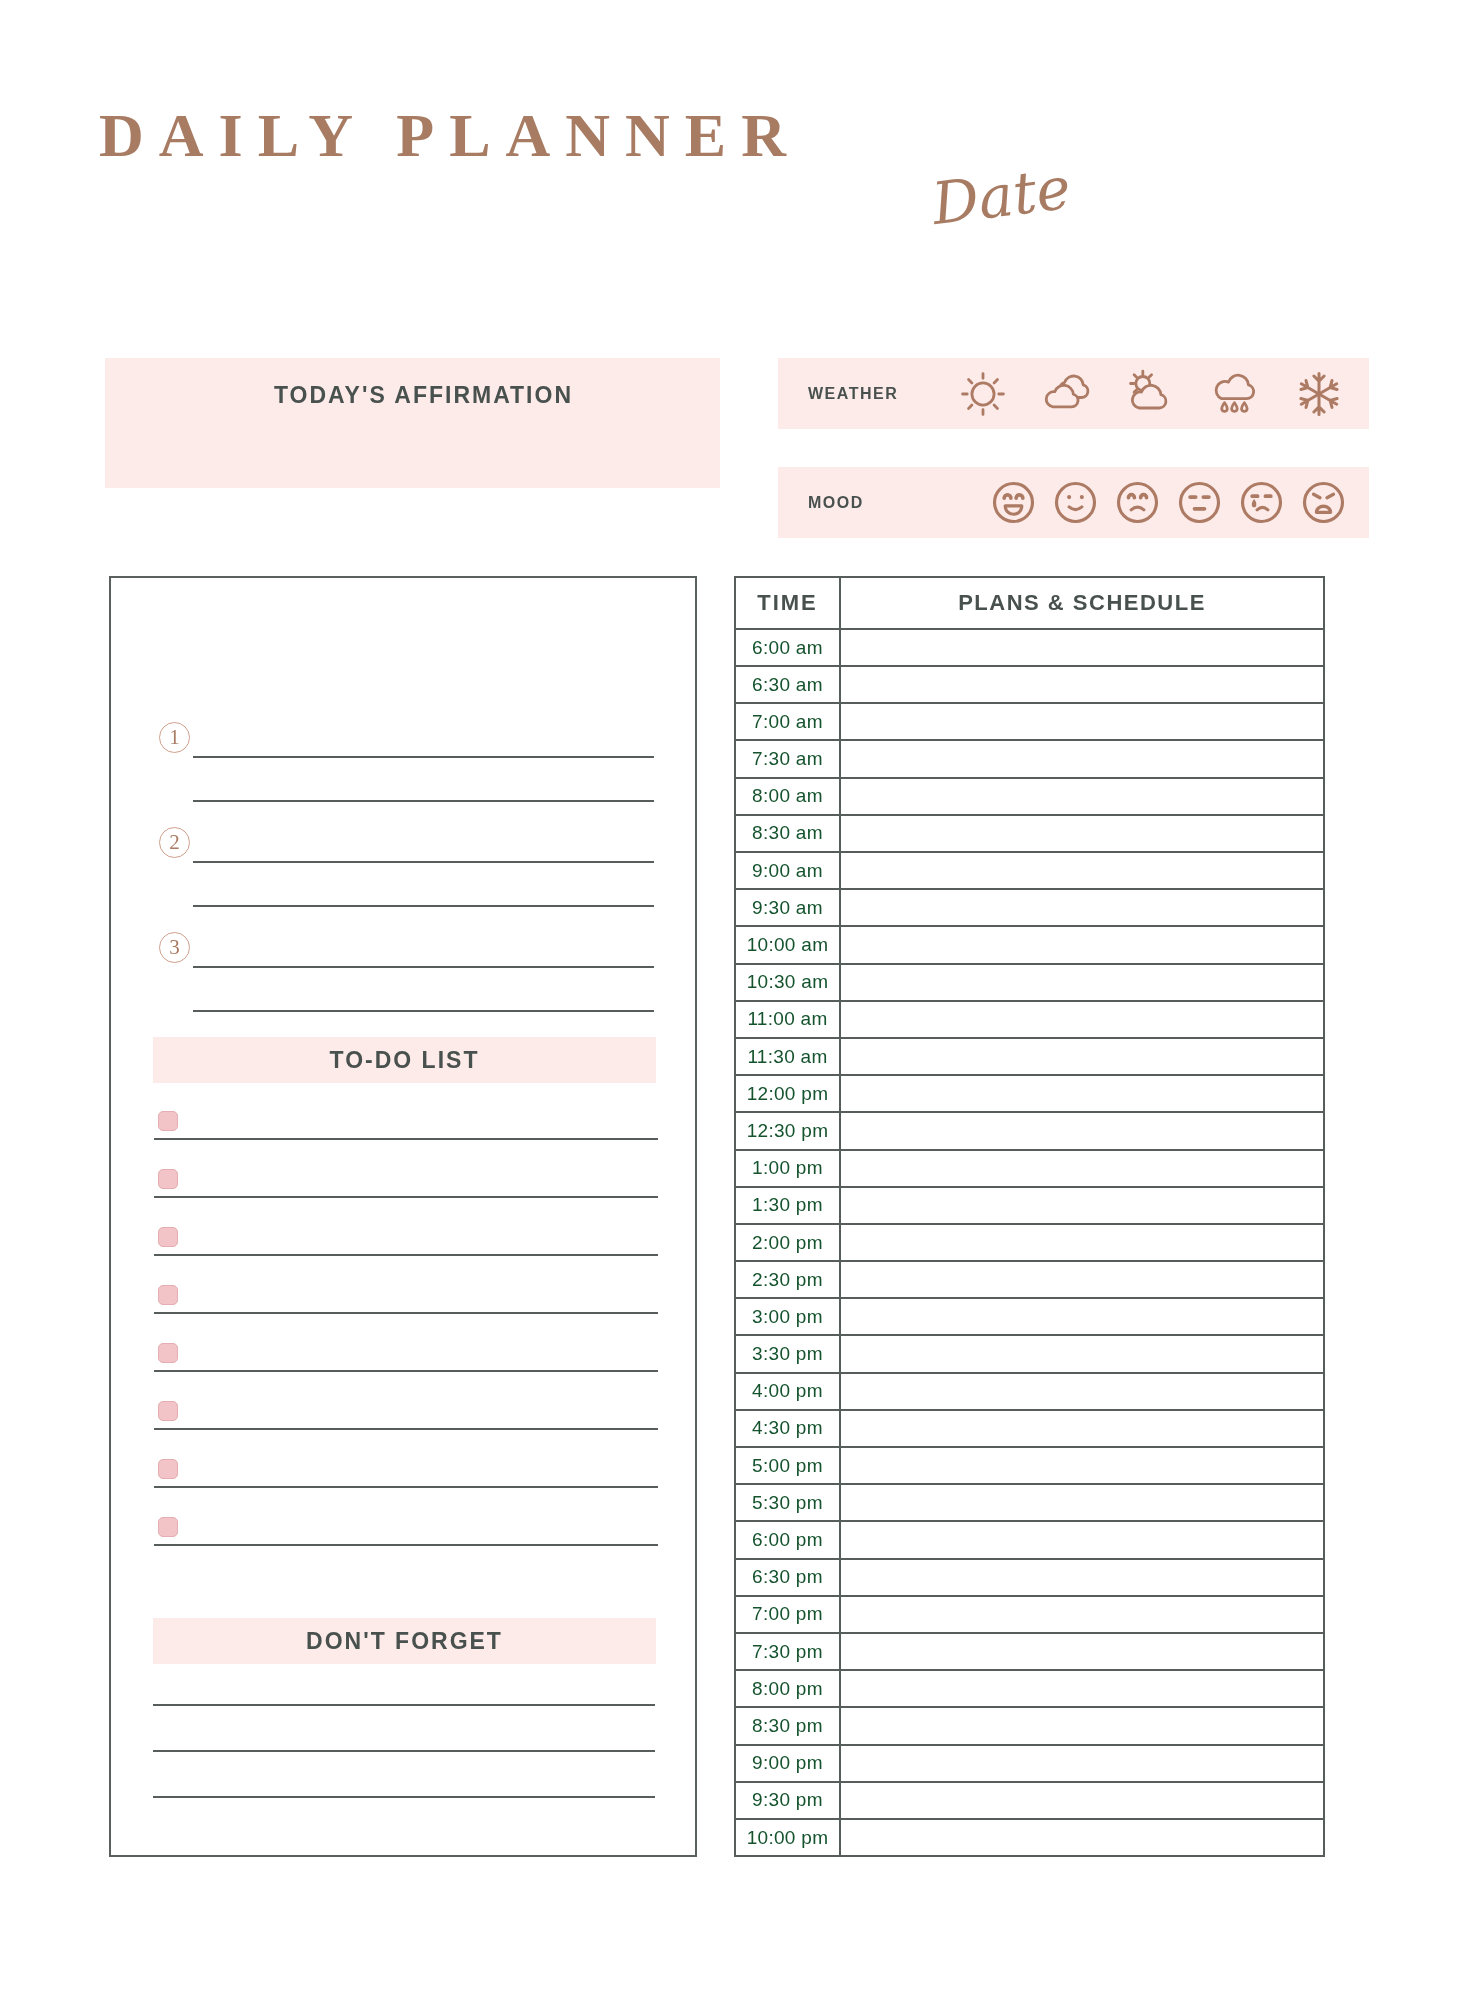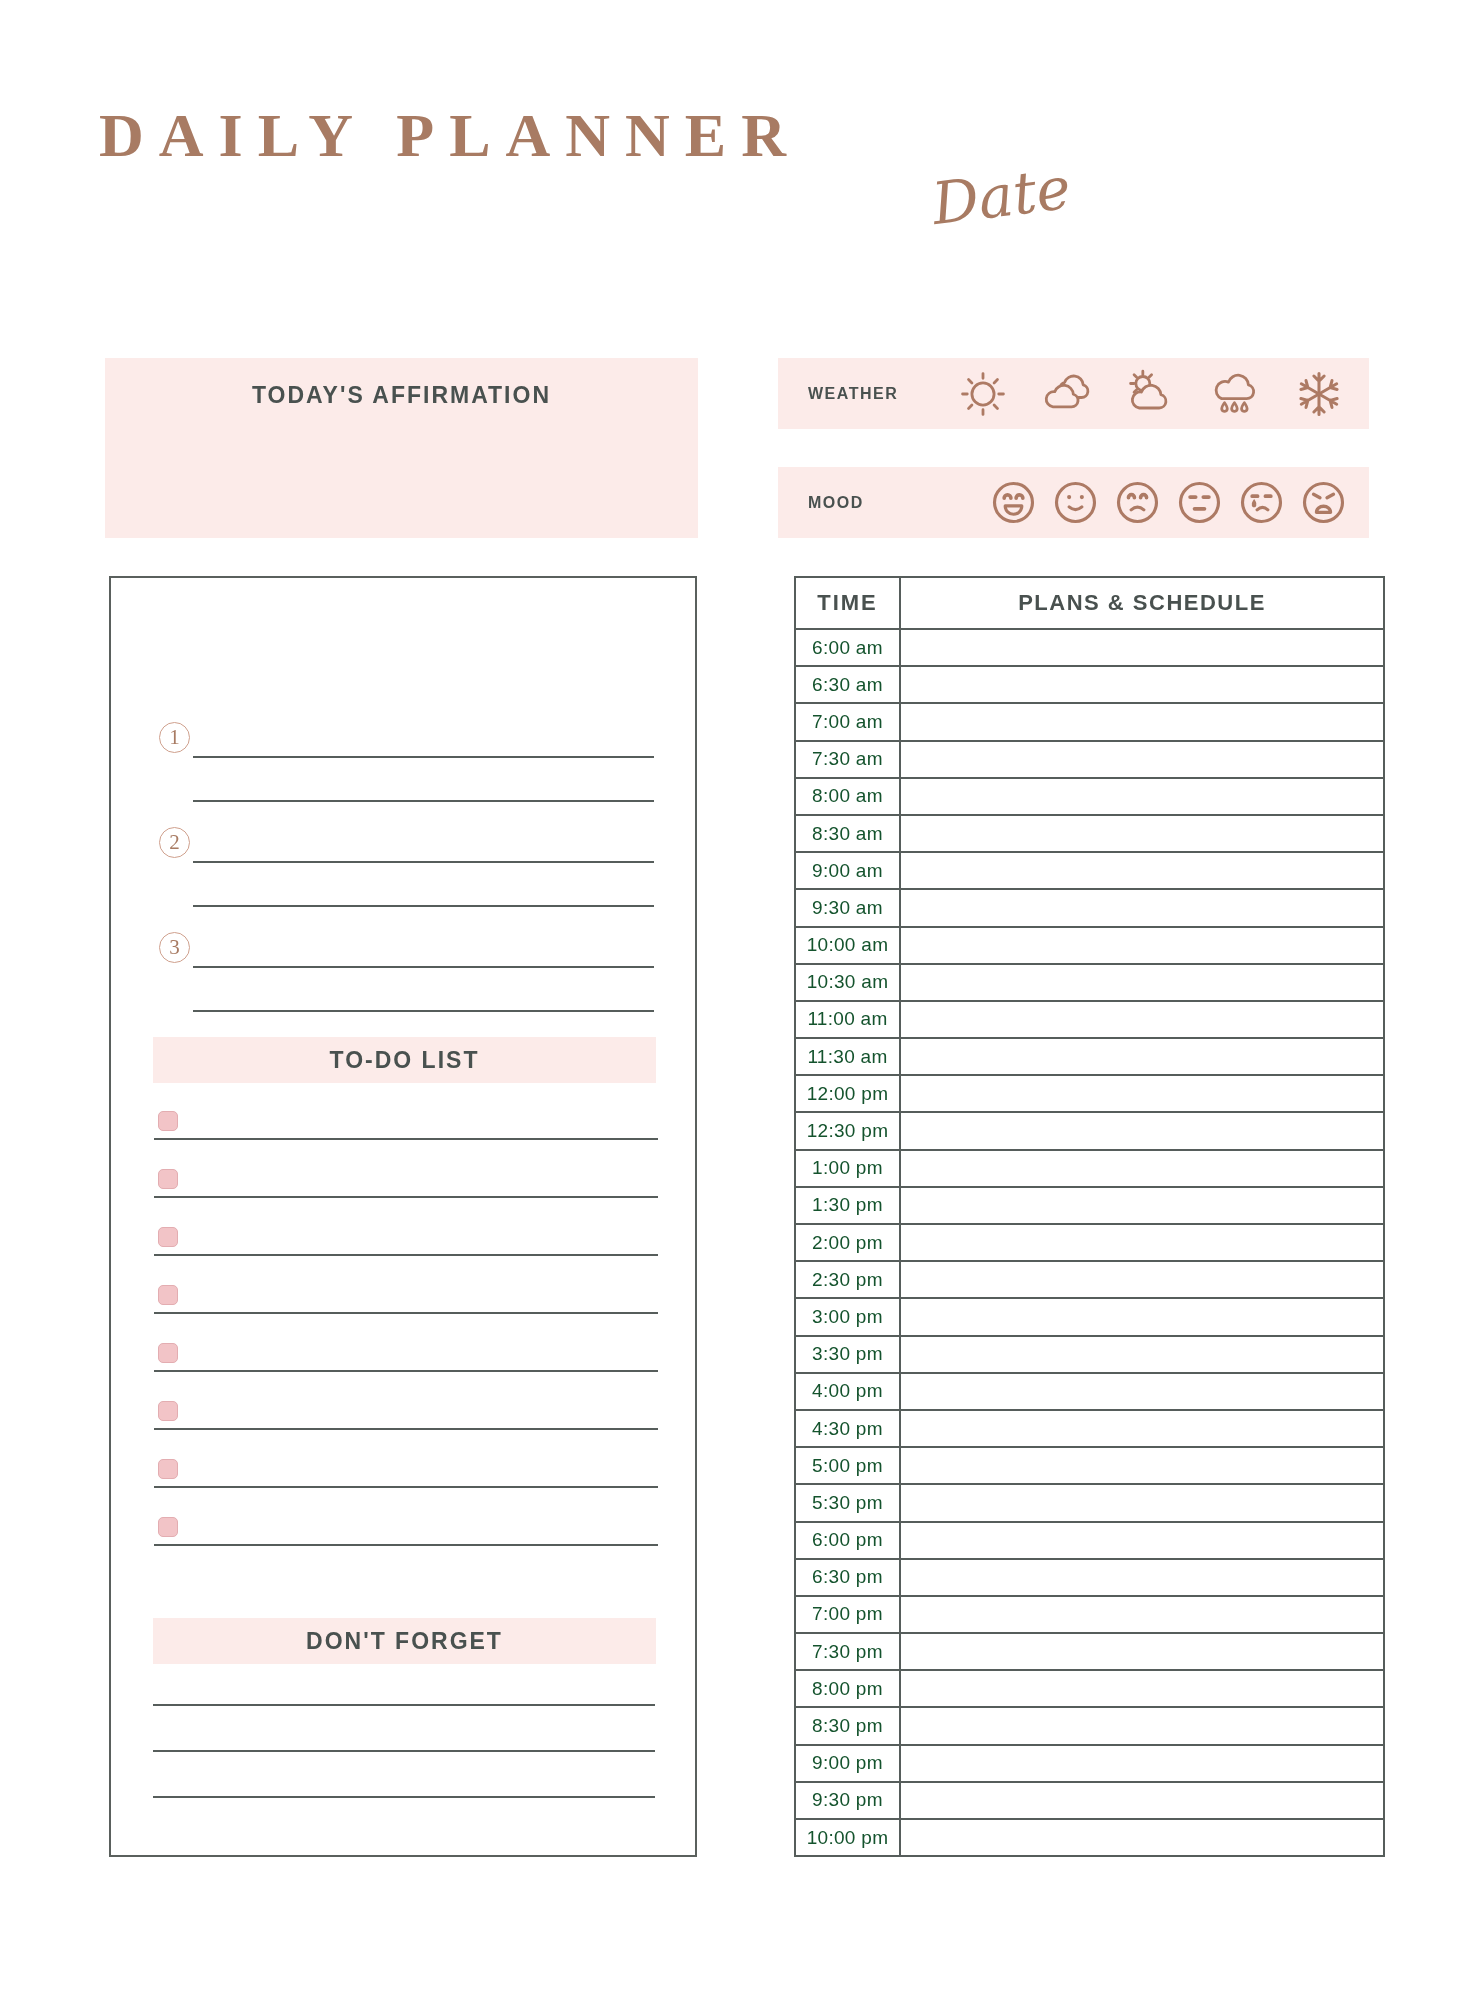--- a/index.html
+++ b/index.html
@@ -12,22 +12,22 @@
 
   .title{position:absolute;left:95px;top:96px;margin:4px;
          font-family:"Liberation Serif",serif;font-weight:700;font-size:62px;
          letter-spacing:15px;color:var(--brown);white-space:nowrap;}
   .date-script{position:absolute;left:932px;top:162px;
          font-family:"DejaVu Serif",serif;font-style:italic;font-size:58px;
          color:var(--brown);transform:rotate(-7deg);}
 
   .sec-title{font-size:23px;font-weight:bold;letter-spacing:2px;color:var(--dark);}
 
-  .affirmation{position:absolute;left:105px;top:358px;width:593px;height:180px;
-         background:var(--pink);text-align:center;}
+  .affirmation{position:absolute;left:105px;top:358px;width:593px;height:130px;
+         background:var(--pink);text-align:center;padding-left:22px;}
   .affirmation .sec-title{margin-top:24px;}
 
   .pill{position:absolute;left:778px;width:591px;height:71px;background:var(--pink);
         display:flex;align-items:center;}
   #weather-pill{top:358px;} #mood-pill{top:467px;}
   .pill-label{font-size:16px;font-weight:bold;letter-spacing:1.5px;color:var(--dark);
         margin-left:30px;}
   .icon-row{margin-left:auto;margin-right:22px;display:flex;align-items:center;}
   #weather-icons{gap:28px;} #mood-icons{gap:15px;}
   .wicon,.micon{color:var(--icon);line-height:0;}
@@ -51,23 +51,23 @@
 
   #todo-list{position:absolute;left:153px;top:1086px;width:505px;}
   .titem{position:relative;height:58px;}
   .tbox{position:absolute;left:5px;top:25px;width:20px;height:20px;background:var(--box);
         border:1px solid #e3adb1;border-radius:5px;box-sizing:border-box;}
   .tline{position:absolute;left:1px;right:0;top:52px;height:0;border-bottom:2px solid var(--line);}
 
   #df-lines{position:absolute;left:153px;top:1660px;width:502px;}
   .dfitem{height:46px;border-bottom:2px solid var(--line);box-sizing:border-box;}
 
-  .schedule{position:absolute;left:794px;top:576px;width:591px;height:1281px;
+  .schedule{position:absolute;left:734px;top:576px;width:591px;height:1281px;
         border:2px solid var(--grid);box-sizing:border-box;background:#fff;
-        display:flex;flex-direction:column;}
+        display:flex;flex-direction:column;justify-content:center;}
   .srow{display:flex;border-top:2px solid var(--grid);flex:1 1 0;min-height:0;}
   .srow.header{flex:0 0 50px;border-top:none;}
   .scell{box-sizing:border-box;}
   .scell.time{flex:0 0 105px;border-right:2px solid var(--grid);
         display:flex;align-items:center;justify-content:center;
         font-size:19px;color:#14532d;letter-spacing:0.3px;white-space:nowrap;}
   .scell.plans{flex:1;}
   .srow.header .scell{font-size:22px;font-weight:bold;color:var(--dark);letter-spacing:2px;}
   .srow.header .scell.plans{display:flex;align-items:center;justify-content:center;letter-spacing:1.5px;}
 </style>

